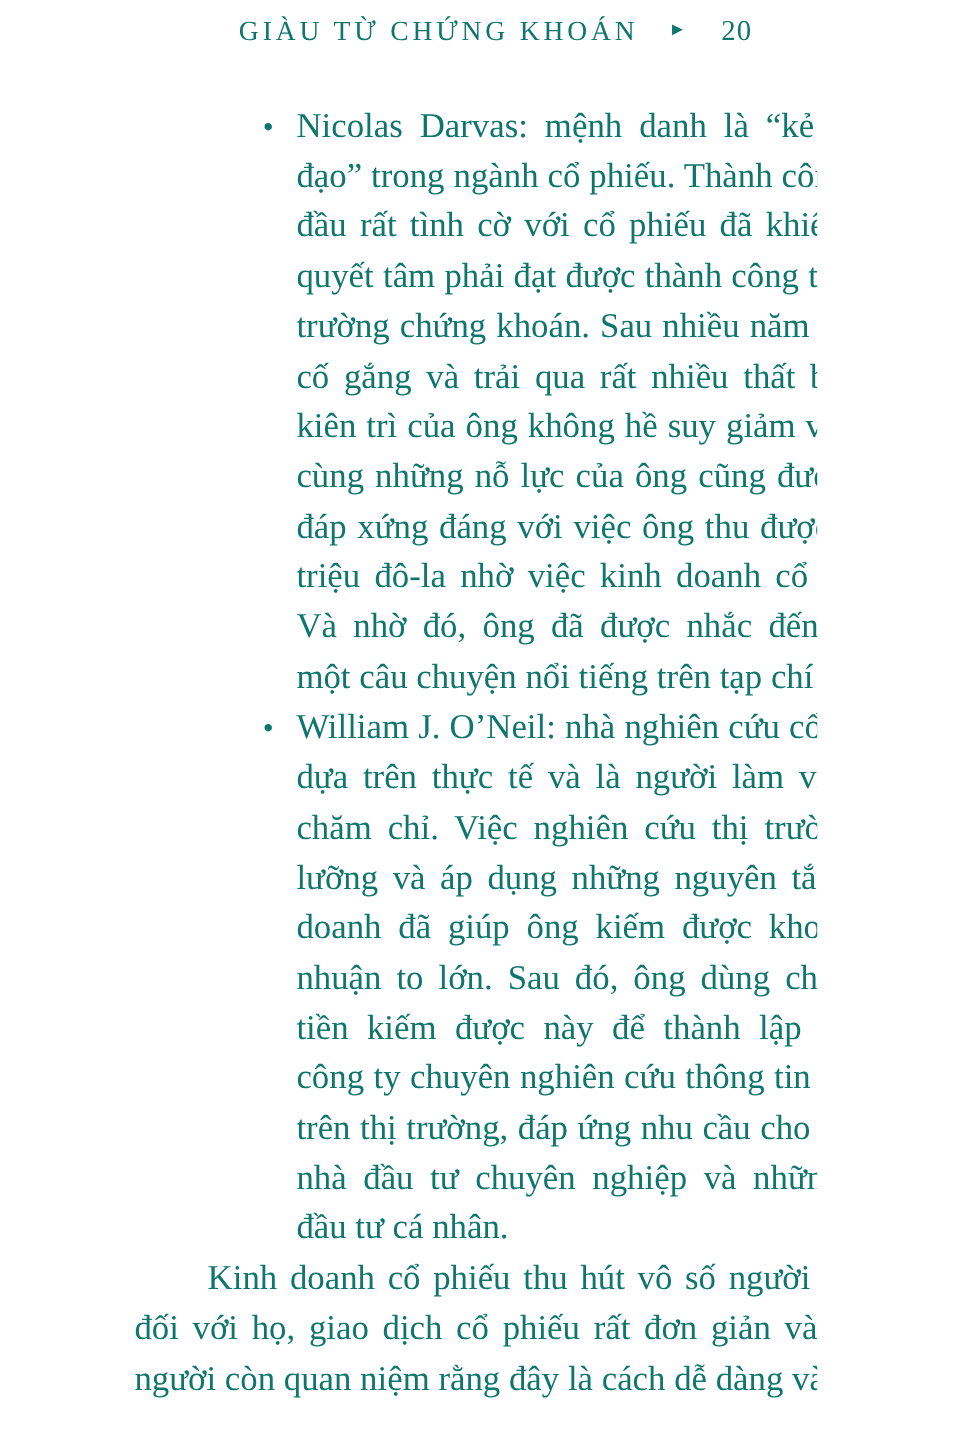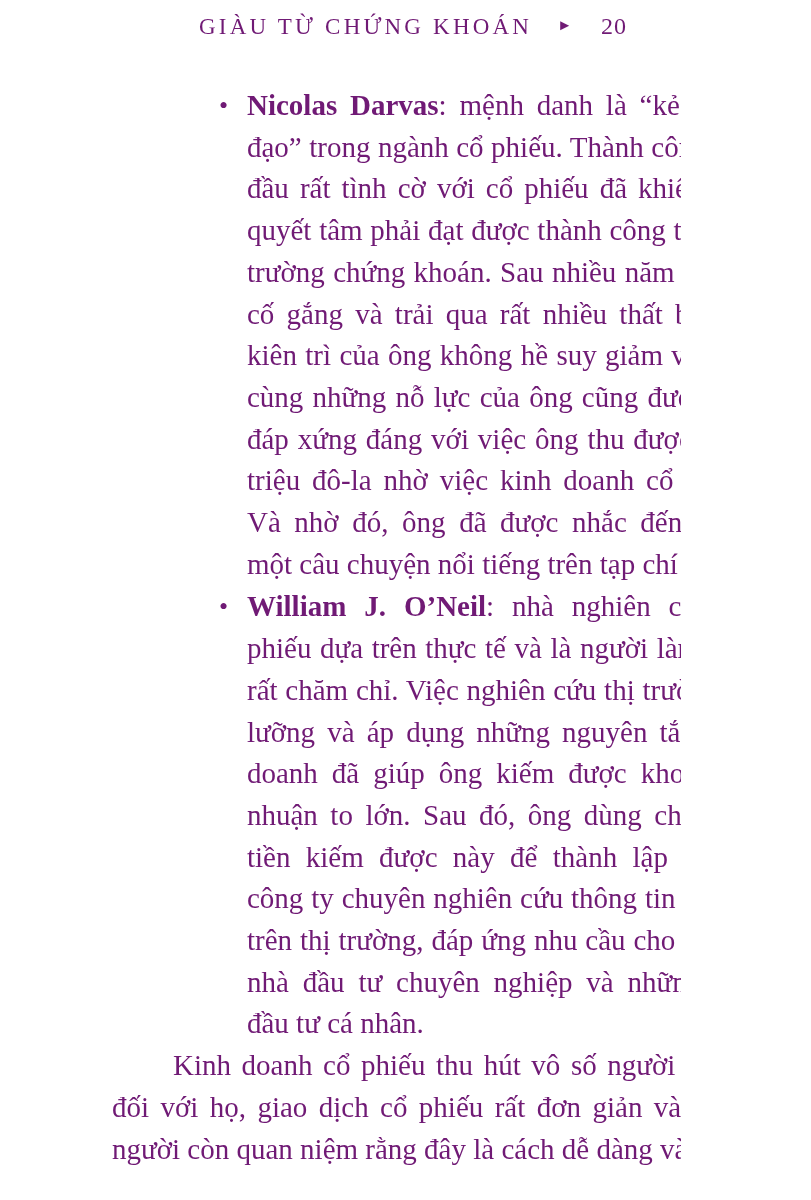--- a/index.html
+++ b/index.html
@@ -3,21 +3,21 @@
 <meta charset="utf-8">
 <style>
   html, body { margin: 0; padding: 0; background: #ffffff; }
   .page {
     position: relative;
     width: 681px;
     height: 1200px;
     background: #ffffff;
     overflow: hidden;
     font-family: "Liberation Serif", "DejaVu Serif", serif;
-    color: #701a75;
+    color: #0f766e;
   }
   .running-head {
     position: absolute;
     top: 13px;
     right: 54px;
     display: flex;
     align-items: baseline;
     white-space: nowrap;
   }
   .head-title {
@@ -49,21 +49,21 @@
   .bullet-item {
     position: relative;
     margin: 1px 0 0 135px;
   }
   .bullet {
     position: absolute;
     left: -28px;
     top: 0;
     font-size: 26px;
   }
-  .b-name { font-weight: bold; }
+  .b-name { font-weight: normal; }
   .it { font-style: italic; }
   .closing {
     margin-top: 1px;
     text-indent: 61px;
   }
 </style>
 </head>
 <body>
 
 <div class="page">

